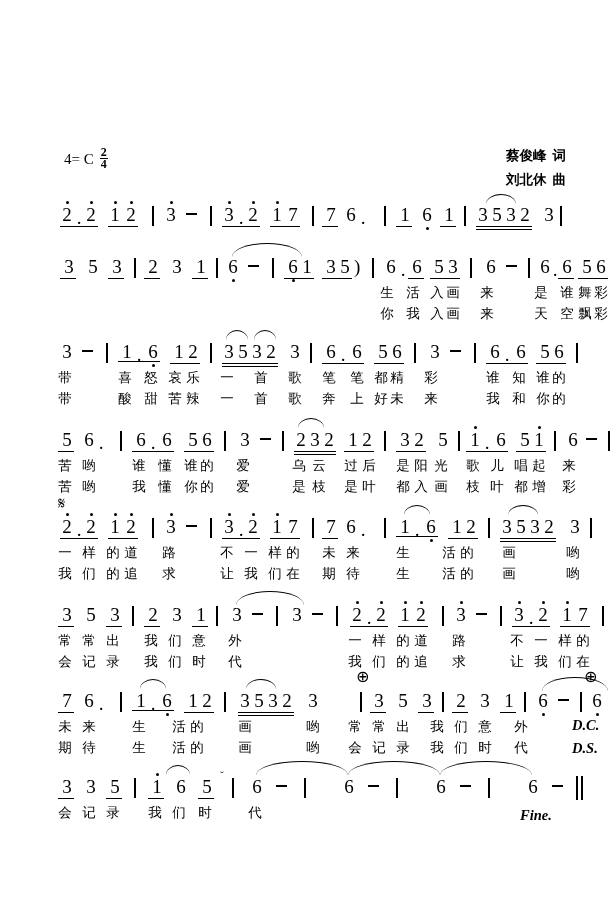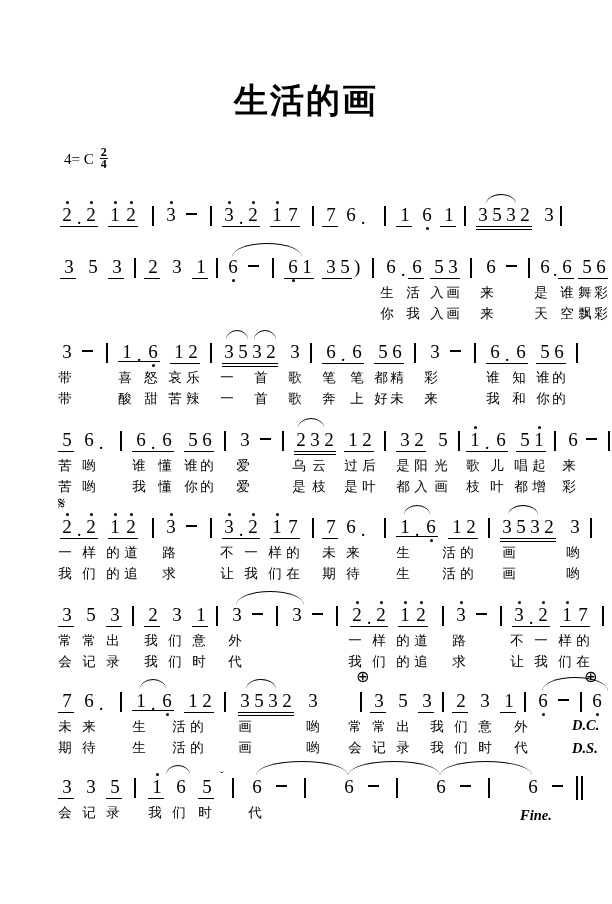--- a/index.html
+++ b/index.html
@@ -204,30 +204,37 @@
     font-family: "Liberation Serif", serif;
     font-size: 19px;
     line-height: 30px;
   }
 </style>
 </head>
 <body>
 
 <div class="sheet">
 
-  <div class="title">生活的画</div>
 
   <div class="keysig">
     <span class="eq">4= C</span>
     <span class="meter">
       <span class="num">2</span>
       <span class="den">4</span>
     </span>
   </div>
 
+  <div class="credits">
+    <div>
+      <span>蔡俊峰</span><span class="role">词</span>
+    </div>
+    <div>
+      <span>刘北休</span><span class="role">曲</span>
+    </div>
+  </div>
 
   <div class="system" style="top:200px;">
     <div class="noterow">
 
       <span class="note" style="left:0px;">2</span>
       <span class="odot" style="left:6px; top:1px;"></span>
       <span class="augdot" style="left:16px;">·</span>
       <span class="note" style="left:24px;">2</span>
       <span class="odot" style="left:30px; top:1px;"></span>
       <span class="beam" style="left:0px; width:38px; top:26px;"></span>

